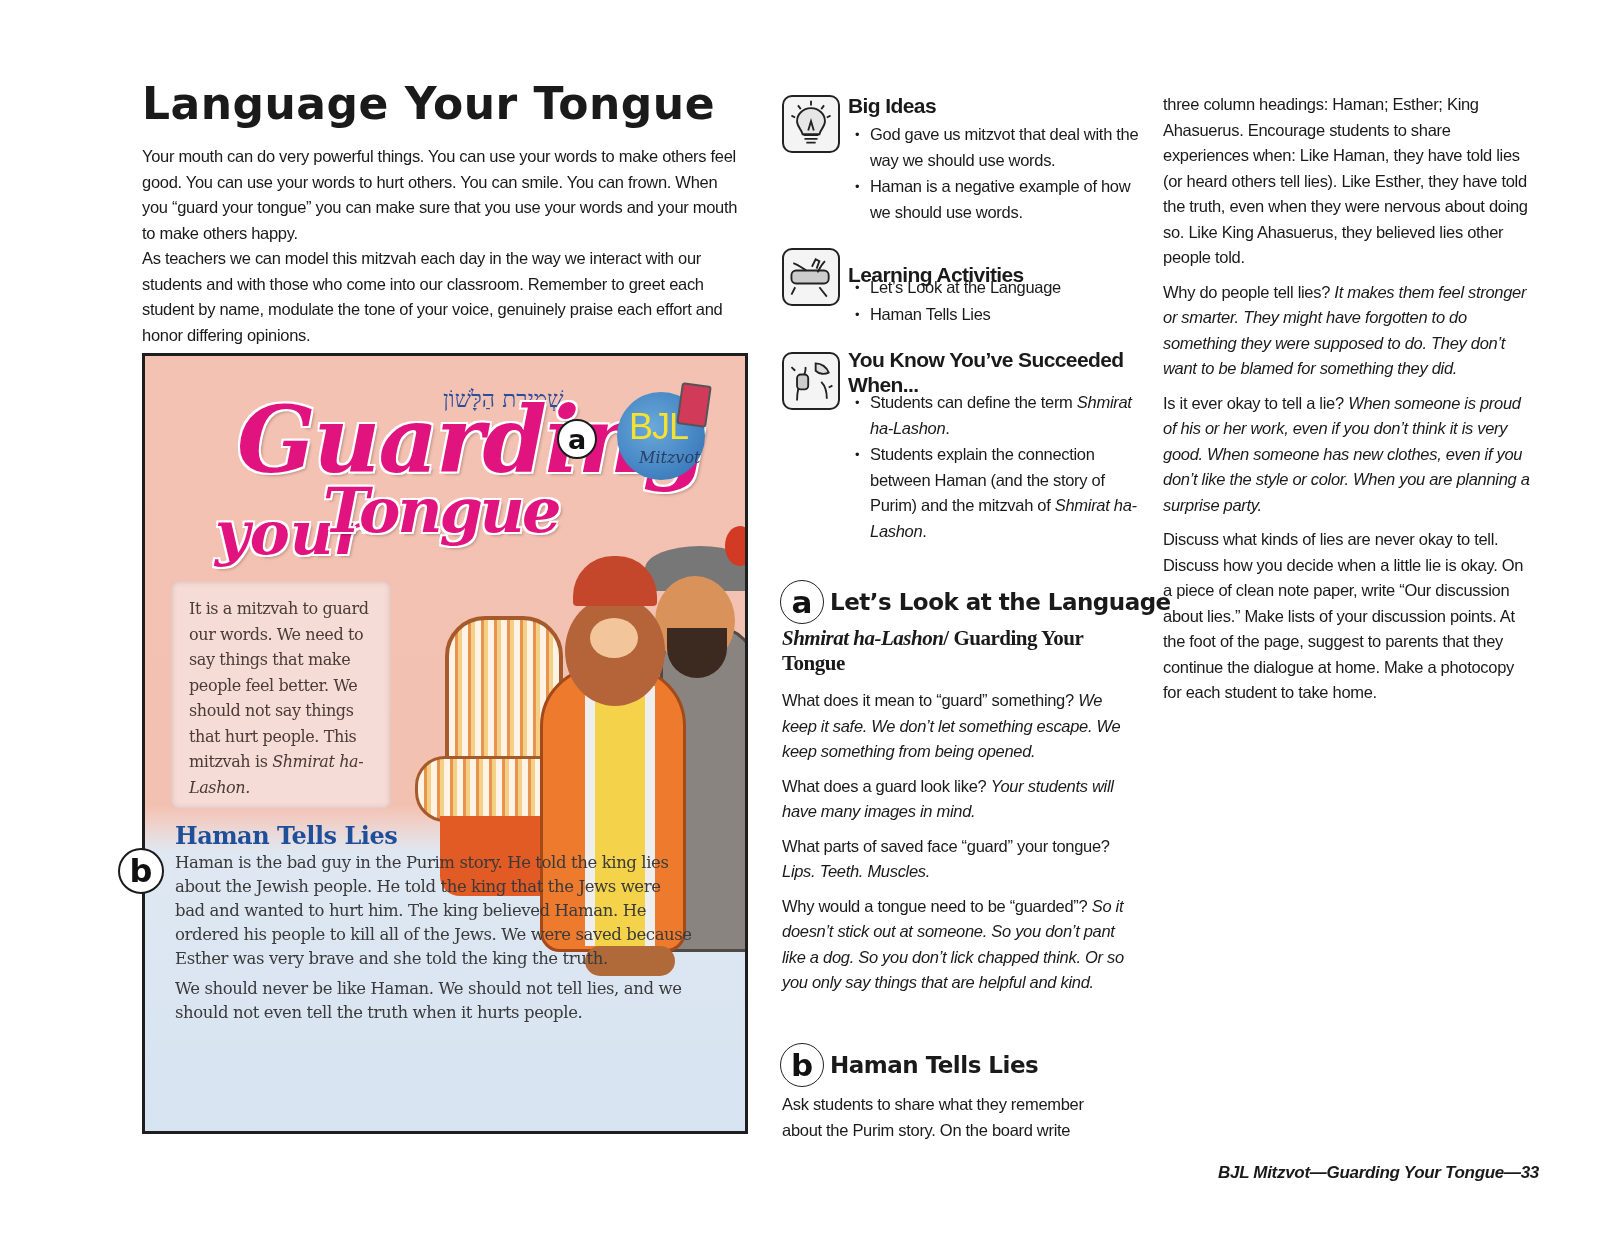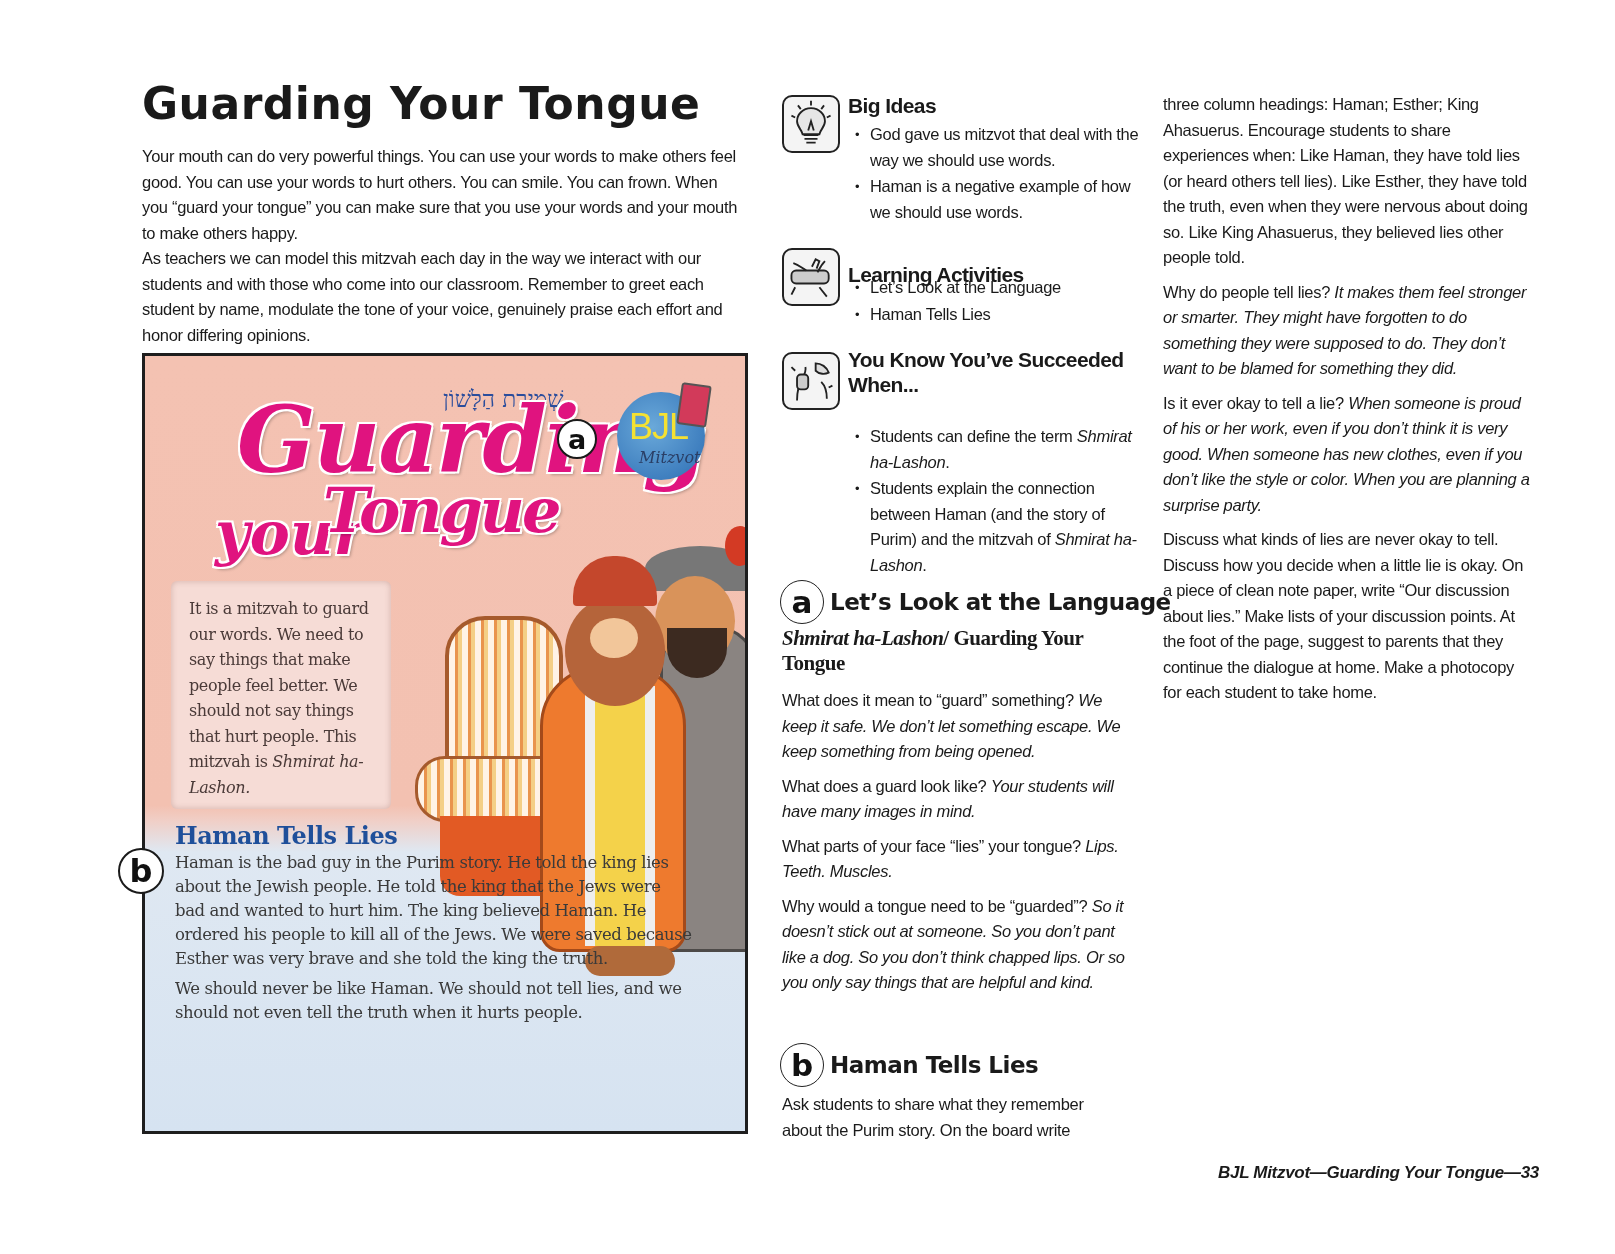--- a/index.html
+++ b/index.html
@@ -79,21 +79,21 @@
   .bullets li::before { content:"\2022"; position:absolute; left:3px; top:0; font-size:13px; }
 
   #icon-bigideas { left:782px; top:95px; }
   #h-bigideas { left:848px; top:93px; }
   #list-bigideas { left:852px; top:122px; width:300px; }
   #icon-activities { left:782px; top:248px; }
   #h-activities { left:848px; top:246px;margin-top:16px; }
   #list-activities { left:852px; top:275px; width:300px; }
   #icon-succeeded { left:782px; top:352px; }
   #h-succeeded { left:848px; top:347px; width:300px; }
-  #list-succeeded { left:852px; top:424px; width:300px; }
+  #list-succeeded { left:852px; top:390px; width:300px; }
 
   .sec-heading { position:absolute; display:flex; align-items:center; gap:6px; }
   .sec-badge { width:44px; height:44px; border-radius:50%; border:1.5px solid #222; box-sizing:border-box; display:flex; align-items:center; justify-content:center;
     font-family:"DejaVu Sans", sans-serif; font-weight:bold; font-size:31px; line-height:1; color:#111; }
   .sec-title { font-family:"DejaVu Sans", sans-serif; font-weight:bold; font-size:23px; letter-spacing:-0.5px; }
   #sec-a { left:780px; top:580px; }
   #sec-a-sub { position:absolute; left:782px; top:626px; width:340px; font-family:Liberation Serif, serif; font-weight:bold; font-size:21px; line-height:25px; letter-spacing:-0.5px; }
   #sec-a-body { position:absolute; left:782px; top:688px; width:350px; font-size:16.5px; line-height:25.5px; letter-spacing:-0.3px; }
   #sec-a-body p { margin-bottom:9px; }
   #sec-b { left:780px; top:1043px; }
@@ -101,21 +101,21 @@
 
   
   #right-col { position:absolute; left:1163px; top:92px; width:370px; font-size:16.5px; line-height:25.5px; letter-spacing:-0.3px; }
   #right-col p { margin-bottom:9px; }
 
   #footer { position:absolute; left:1218px; top:1163px; font-style:italic; font-size:17px; letter-spacing:-0.3px; white-space:nowrap;font-weight:bold; }
 </style>
 </head>
 <body>
 
-<h1 id="page-title" style="margin:0;">Guarding Your Tongue</h1>
+<h1 id="page-title" style="margin:0;">Language Your Tongue</h1>
 <p id="intro-1" class="intro">Your mouth can do very powerful things. You can use your words to make others feel good. You can use your words to hurt others. You can smile. You can frown. When you “guard your tongue” you can make sure that you use your words and your mouth to make others happy.</p>
 <p id="intro-2" class="intro">As teachers we can model this mitzvah each day in the way we interact with our students and with those who come into our classroom. Remember to greet each student by name, modulate the tone of your voice, genuinely praise each effort and honor differing opinions.</p>
 
 <div id="story-box">
   <div id="illus">
     <div class="chair-back"></div>
     <div class="chair-arm"></div>
     <div class="chair-skirt"></div>
     <div class="haman-robe"></div>
     <div class="haman-hat"></div>
@@ -206,22 +206,22 @@
 <div id="sec-a" class="sec-heading">
   <span class="sec-badge">a</span>
   <span class="sec-title">Let’s Look at the Language</span>
 </div>
 <div id="sec-a-sub">
   <i>Shmirat ha-Lashon</i><span>/ Guarding Your Tongue</span>
 </div>
 <div id="sec-a-body">
   <p><span>What does it mean to “guard” something? </span><i>We keep it safe. We don’t let something escape. We keep something from being opened.</i></p>
   <p><span>What does a guard look like? </span><i>Your students will have many images in mind.</i></p>
-  <p><span>What parts of your face “lies” your tongue? </span><i>Lips. Teeth. Muscles.</i></p>
-  <p><span>Why would a tongue need to be “guarded”? </span><i>So it doesn’t stick out at someone. So you don’t pant like a dog. So you don’t think chapped lips. Or so you only say things that are helpful and kind.</i></p>
+  <p><span>What parts of saved face “guard” your tongue? </span><i>Lips. Teeth. Muscles.</i></p>
+  <p><span>Why would a tongue need to be “guarded”? </span><i>So it doesn’t stick out at someone. So you don’t pant like a dog. So you don’t lick chapped think. Or so you only say things that are helpful and kind.</i></p>
 </div>
 
 <div id="sec-b" class="sec-heading">
   <span class="sec-badge">b</span>
   <span class="sec-title">Haman Tells Lies</span>
 </div>
 <p id="sec-b-body">Ask students to share what they remember about the Purim story. On the board write</p>
 
 <div id="right-col">
   <p>three column headings: Haman; Esther; King Ahasuerus. Encourage students to share experiences when: Like Haman, they have told lies (or heard others tell lies). Like Esther, they have told the truth, even when they were nervous about doing so. Like King Ahasuerus, they believed lies other people told.</p>

